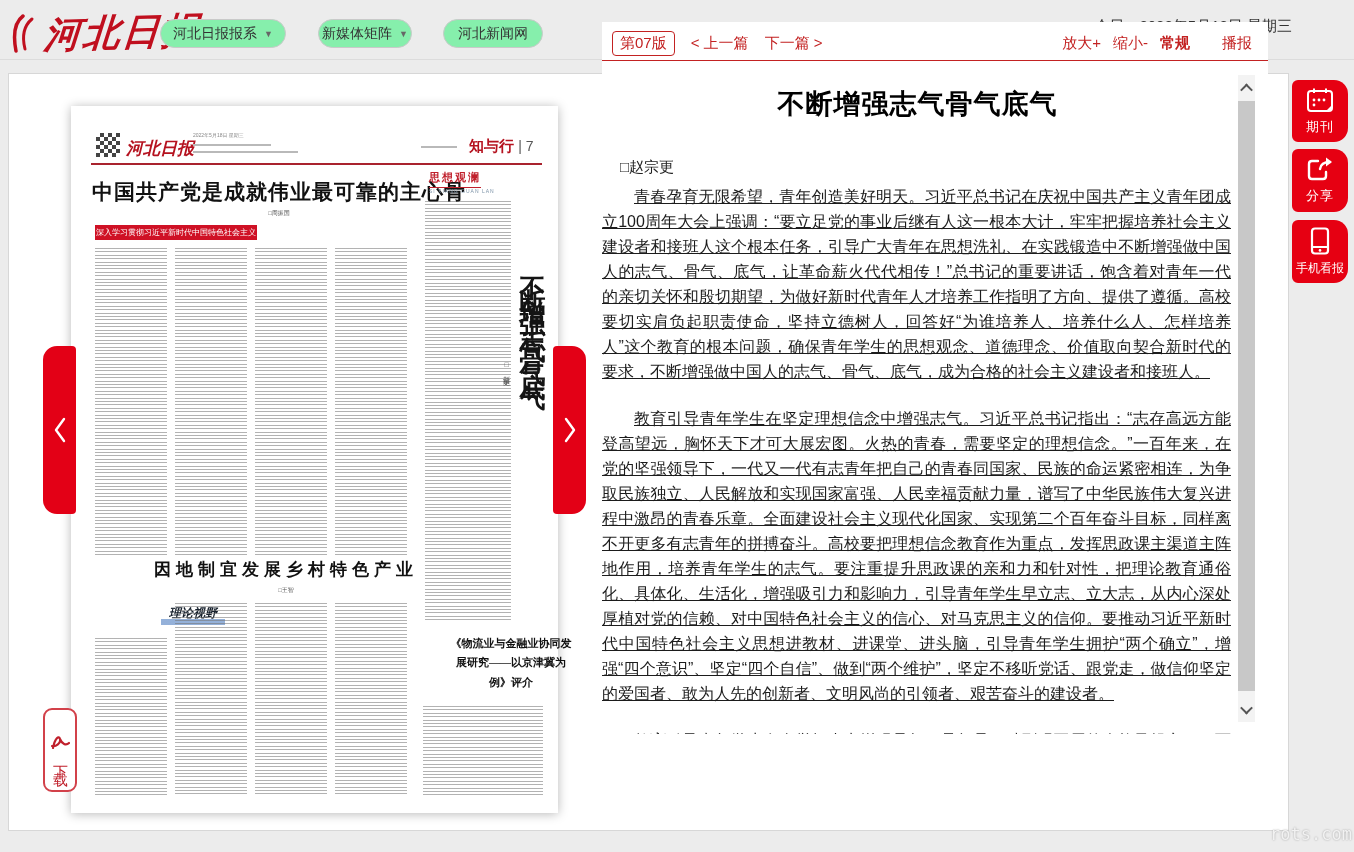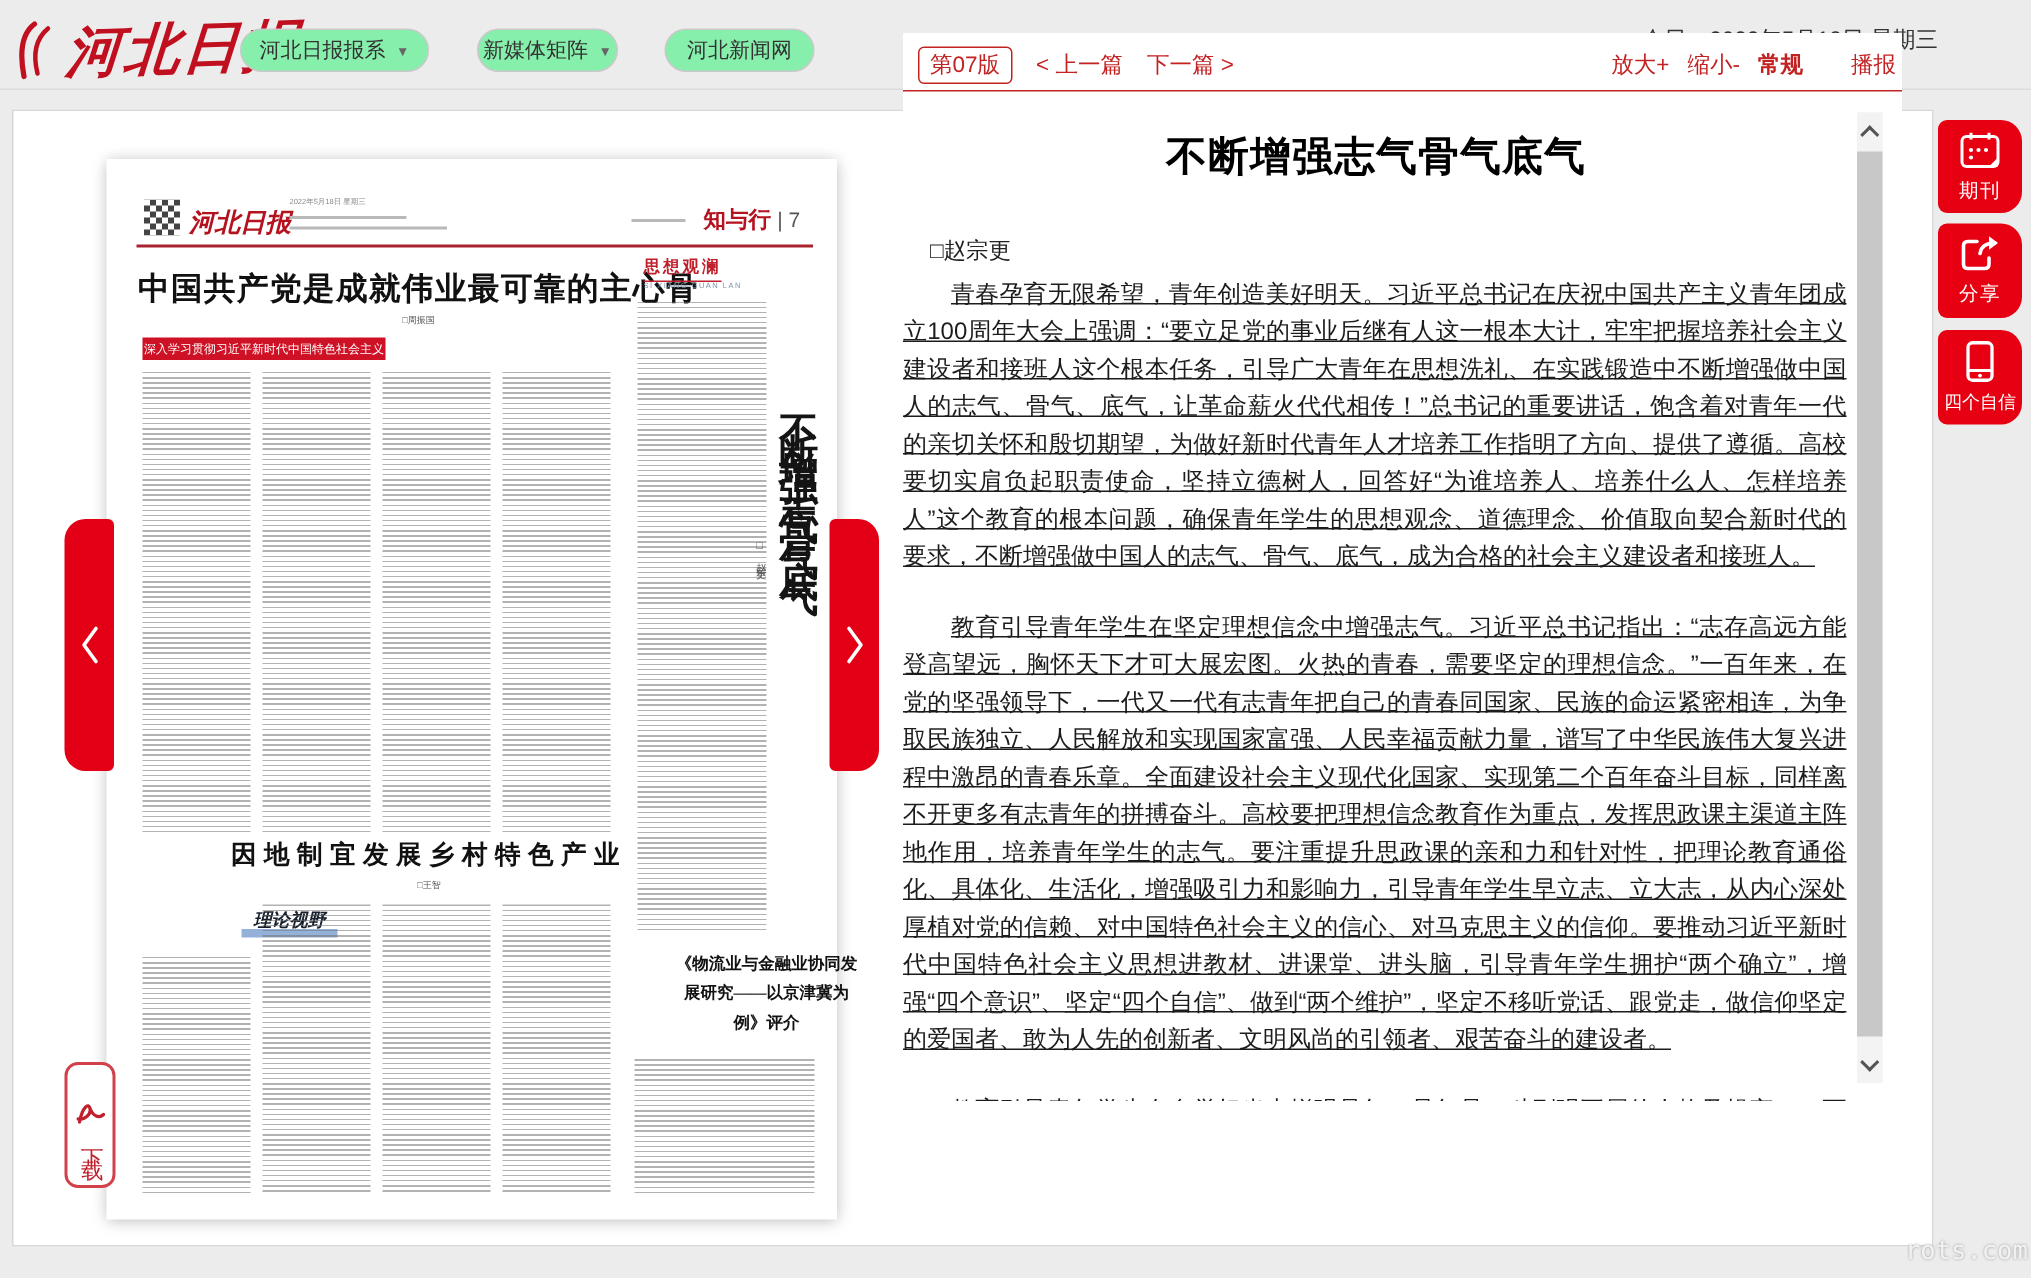--- a/index.html
+++ b/index.html
@@ -173,21 +173,21 @@
 
   <div class="article-pane">
     <div class="pager">
       <span class="page-chip" style="margin-left:10px;">第07版</span>
       <span class="rlink" style="margin-left:16px;">&lt; 上一篇</span>
       <span class="rlink" style="margin-left:16px;">下一篇 &gt;</span>
       <span style="flex:1"></span>
       <span class="rlink">放大+</span>
       <span class="rlink" style="margin-left:12px;">缩小-</span>
       <span class="rlink" style="margin-left:12px;font-weight:bold;">常规</span>
-      <span class="rlink" style="margin-left:32px; margin-right:4px;font-family:Liberation Mono, monospace;">播报</span>
+      <span class="rlink" style="margin-left:32px; margin-right:16px;font-family:Liberation Mono, monospace;">播报</span>
     </div>
     <div class="redhr"></div>
 
     <div class="a-title">不断增强志气骨气底气</div>
     <div class="a-author">□赵宗更</div>
 
     <div class="a-body">
       <p>青春孕育无限希望，青年创造美好明天。习近平总书记在庆祝中国共产主义青年团成立100周年大会上强调：“要立足党的事业后继有人这一根本大计，牢牢把握培养社会主义建设者和接班人这个根本任务，引导广大青年在思想洗礼、在实践锻造中不断增强做中国人的志气、骨气、底气，让革命薪火代代相传！”总书记的重要讲话，饱含着对青年一代的亲切关怀和殷切期望，为做好新时代青年人才培养工作指明了方向、提供了遵循。高校要切实肩负起职责使命，坚持立德树人，回答好“为谁培养人、培养什么人、怎样培养人”这个教育的根本问题，确保青年学生的思想观念、道德理念、价值取向契合新时代的要求，不断增强做中国人的志气、骨气、底气，成为合格的社会主义建设者和接班人。</p>
       <p>教育引导青年学生在坚定理想信念中增强志气。习近平总书记指出：“志存高远方能登高望远，胸怀天下才可大展宏图。火热的青春，需要坚定的理想信念。”一百年来，在党的坚强领导下，一代又一代有志青年把自己的青春同国家、民族的命运紧密相连，为争取民族独立、人民解放和实现国家富强、人民幸福贡献力量，谱写了中华民族伟大复兴进程中激昂的青春乐章。全面建设社会主义现代化国家、实现第二个百年奋斗目标，同样离不开更多有志青年的拼搏奋斗。高校要把理想信念教育作为重点，发挥思政课主渠道主阵地作用，培养青年学生的志气。要注重提升思政课的亲和力和针对性，把理论教育通俗化、具体化、生活化，增强吸引力和影响力，引导青年学生早立志、立大志，从内心深处厚植对党的信赖、对中国特色社会主义的信心、对马克思主义的信仰。要推动习近平新时代中国特色社会主义思想进教材、进课堂、进头脑，引导青年学生拥护“两个确立”，增强“四个意识”、坚定“四个自信”、做到“两个维护”，坚定不移听党话、跟党走，做信仰坚定的爱国者、敢为人先的创新者、文明风尚的引领者、艰苦奋斗的建设者。</p>
       <p>教育引导青年学生在自觉担当中增强骨气。骨气是一种刚强不屈的人格及操守。一百年来，广大团员青年始终与党同心、跟党奋斗，把青春播撒在民族复兴的征程上，把光荣镌刻在历史行进的史册</p>
@@ -224,18 +224,18 @@
       <path d="M20 1.5 L26 6 L20 10.5 Z" fill="#fff"></path>
     </svg>
     <span class="side-label">分享</span>
   </div>
   <div class="side-btn" style="top:220px; height:63px;">
     <svg width="22" height="28" viewBox="0 0 22 28">
       <rect x="3" y="1.5" width="16" height="25" rx="3" fill="none" stroke="#fff" stroke-width="2.2"></rect>
       <line x1="3" y1="20" x2="19" y2="20" stroke="#fff" stroke-width="2"></line>
       <circle cx="11" cy="23.4" r="1.3" fill="#fff"></circle>
     </svg>
-    <span class="side-label side-label-sm">四个自信</span>
+    <span class="side-label side-label-sm">手机看报</span>
   </div>
 
   <div class="watermark">rots.com</div>
 
 </div>
 
 </body></html>

